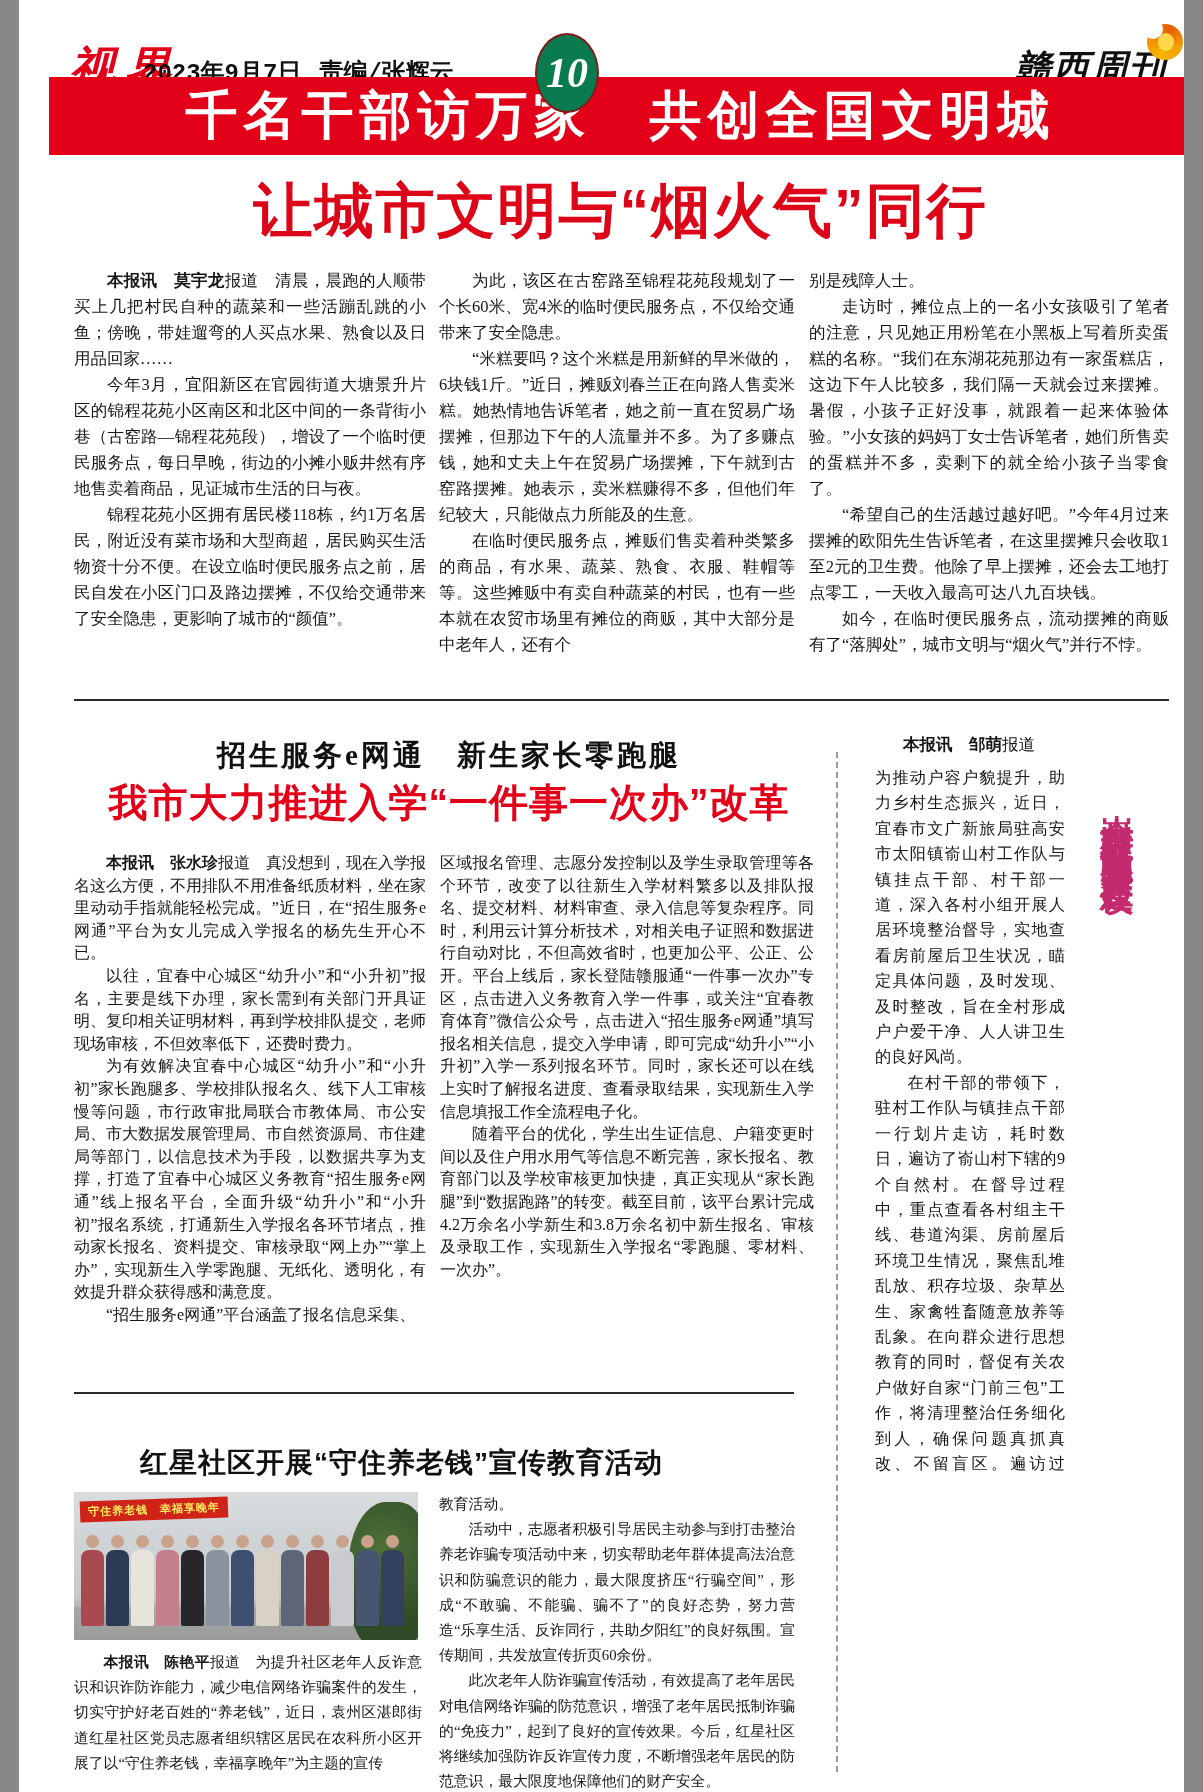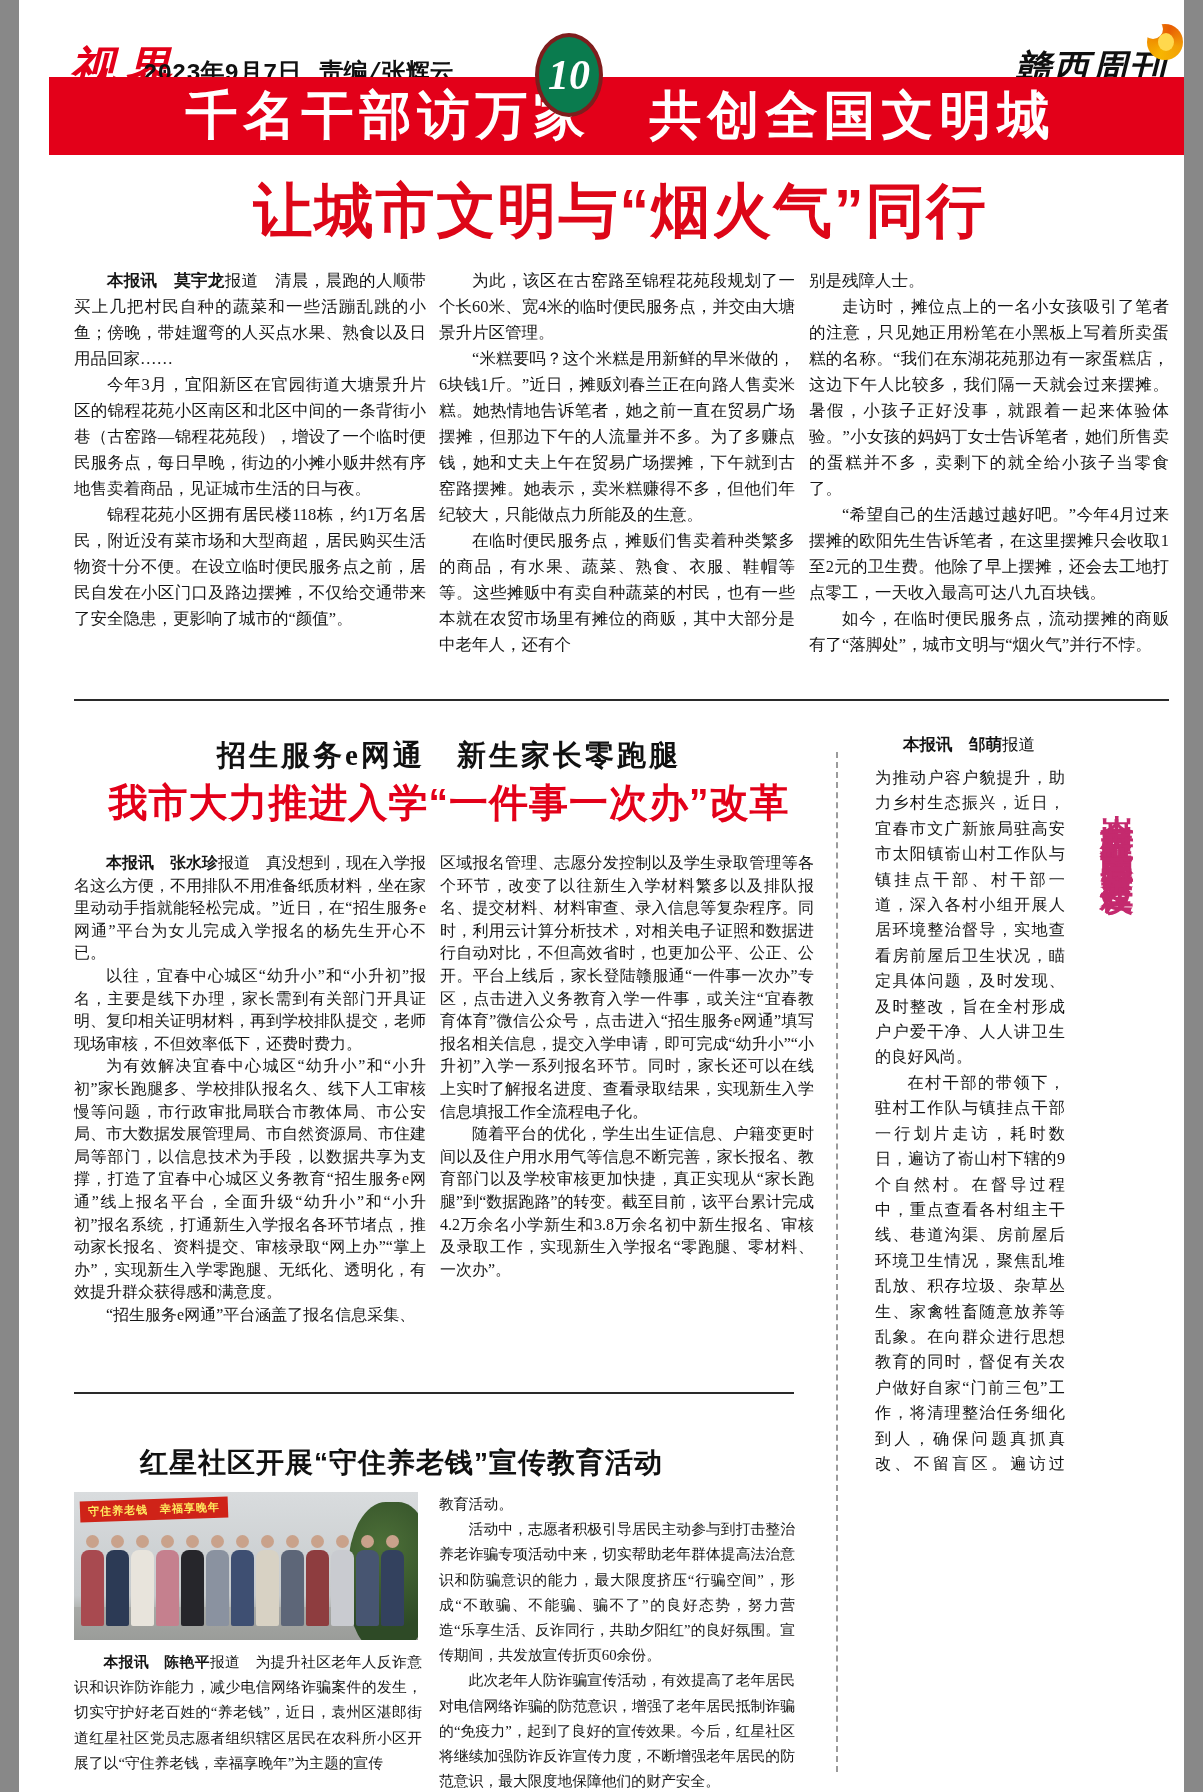--- a/index.html
+++ b/index.html
@@ -13,21 +13,21 @@
   .dateline span{margin-right:18px;}
   .weekly{left:996px;top:44px;font-size:36px;font-weight:bold;font-style:italic;color:#101010;letter-spacing:2px;text-align:right;}
   .logo{left:1118px;top:24px;width:56px;text-align:center;}
   .flame{position:relative;width:36px;height:36px;margin:0 auto;border-radius:50%;
          background:conic-gradient(from 200deg,#f7b500,#ef8b00,#e85d04,#f2a007,#f7b500);}
   .flame::before{content:'';position:absolute;left:-4px;top:-5px;width:20px;height:20px;border-radius:50%;background:#fff;}
   .flame::after{content:'';position:absolute;left:11px;top:9px;width:16px;height:18px;border-radius:50%;background:#ffd84d;}
   .logo-text{font-size:11px;font-weight:bold;color:#e30019;letter-spacing:1px;margin-top:17px;}
   .top-banner{left:30px;top:77px;width:1143px;height:78px;background:#e30019;display:flex;align-items:center;justify-content:center;}
   .top-banner .t{color:#fff;font-size:52px;font-weight:bold;letter-spacing:6px;white-space:nowrap;text-align:center;}
-  .badge{left:516px;top:33px;width:60px;height:76px;background:#0a7b4e;border:4px solid #7f1d1d;border-radius:50%;
+  .badge{left:516px;top:33px;width:60px;height:76px;background:#0a7b4e;border:2px solid #7f1d1d;border-radius:50%;
          display:flex;align-items:center;justify-content:center;color:#fff;font-size:42px;font-weight:bold;font-style:italic;z-index:3;}
   
   .h-city{left:30px;top:172px;width:1143px;text-align:center;font-size:59px;font-weight:bold;color:#dd0618;letter-spacing:2px;white-space:nowrap;}
   .kicker{left:60px;top:736px;width:740px;text-align:center;font-size:29px;font-weight:bold;color:#111;letter-spacing:3px;}
   .h-enroll{left:60px;top:776px;width:740px;text-align:center;font-size:39px;font-weight:bold;color:#e30019;letter-spacing:1px;white-space:nowrap;}
   .h-pension{left:55px;top:1444px;width:655px;text-align:center;font-size:28px;font-weight:bold;color:#111;letter-spacing:1px;}
   .v-head{left:1066px;top:788px;height:680px;width:64px;writing-mode:vertical-rl;text-orientation:upright;
           font-size:33px;font-weight:bold;color:#c42a6e;letter-spacing:4px;line-height:64px;text-align:left;}
   
   .rule{position:absolute;height:2px;background:#2a2a2a;}
@@ -72,21 +72,21 @@
   </div>
   <div class="abs badge">10</div>
 
   <div class="abs h-city hei">让城市文明与“烟火气”同行</div>
 
   <div class="col" style="left:55px;top:268px;width:352px;height:392px;">
     <p><span class="byline-b">本报讯</span>　<span class="byline-b">莫宇龙</span><span>报道　</span><span>清晨，晨跑的人顺带买上几把村民自种的蔬菜和一些活蹦乱跳的小鱼；傍晚，带娃遛弯的人买点水果、熟食以及日用品回家……</span></p>
     <div class="plist"><p>今年3月，宜阳新区在官园街道大塘景升片区的锦程花苑小区南区和北区中间的一条背街小巷（古窑路—锦程花苑段），增设了一个临时便民服务点，每日早晚，街边的小摊小贩井然有序地售卖着商品，见证城市生活的日与夜。</p><p>锦程花苑小区拥有居民楼118栋，约1万名居民，附近没有菜市场和大型商超，居民购买生活物资十分不便。在设立临时便民服务点之前，居民自发在小区门口及路边摆摊，不仅给交通带来了安全隐患，更影响了城市的“颜值”。</p></div>
   </div>
   <div class="col" style="left:420px;top:268px;width:356px;height:392px;">
-    <div class="plist"><p>为此，该区在古窑路至锦程花苑段规划了一个长60米、宽4米的临时便民服务点，并交由大塘景升片区管理。</p><p>“米糕要吗？这个米糕是用新鲜的早米做的，6块钱1斤。”近日，摊贩刘春兰正在向路人售卖米糕。她热情地告诉笔者，她之前一直在贸易广场摆摊，但那边下午的人流量并不多。为了多赚点钱，她和丈夫上午在贸易广场摆摊，下午就到古窑路摆摊。她表示，卖米糕赚得不多，但他们年纪较大，只能做点力所能及的生意。</p><p>在临时便民服务点，摊贩们售卖着种类繁多的商品，有水果、蔬菜、熟食、衣服、鞋帽等等。这些摊贩中有卖自种蔬菜的村民，也有一些本就在农贸市场里有摊位的商贩，其中大部分是中老年人，还有个</p></div>
+    <div class="plist"><p>为此，该区在古窑路至锦程花苑段规划了一个长60米、宽4米的临时便民服务点，不仅给交通带来了安全隐患。</p><p>“米糕要吗？这个米糕是用新鲜的早米做的，6块钱1斤。”近日，摊贩刘春兰正在向路人售卖米糕。她热情地告诉笔者，她之前一直在贸易广场摆摊，但那边下午的人流量并不多。为了多赚点钱，她和丈夫上午在贸易广场摆摊，下午就到古窑路摆摊。她表示，卖米糕赚得不多，但他们年纪较大，只能做点力所能及的生意。</p><p>在临时便民服务点，摊贩们售卖着种类繁多的商品，有水果、蔬菜、熟食、衣服、鞋帽等等。这些摊贩中有卖自种蔬菜的村民，也有一些本就在农贸市场里有摊位的商贩，其中大部分是中老年人，还有个</p></div>
   </div>
   <div class="col cont" style="left:790px;top:268px;width:360px;height:392px;">
     <div class="plist"><p>别是残障人士。</p><p>走访时，摊位点上的一名小女孩吸引了笔者的注意，只见她正用粉笔在小黑板上写着所卖蛋糕的名称。“我们在东湖花苑那边有一家蛋糕店，这边下午人比较多，我们隔一天就会过来摆摊。暑假，小孩子正好没事，就跟着一起来体验体验。”小女孩的妈妈丁女士告诉笔者，她们所售卖的蛋糕并不多，卖剩下的就全给小孩子当零食了。</p><p>“希望自己的生活越过越好吧。”今年4月过来摆摊的欧阳先生告诉笔者，在这里摆摊只会收取1至2元的卫生费。他除了早上摆摊，还会去工地打点零工，一天收入最高可达八九百块钱。</p><p>如今，在临时便民服务点，流动摆摊的商贩有了“落脚处”，城市文明与“烟火气”并行不悖。</p></div>
   </div>
 
   <div class="rule" style="left:55px;top:699px;width:1095px;"></div>
 
   <div class="abs kicker">招生服务e网通　新生家长零跑腿</div>
   <div class="abs h-enroll hei">我市大力推进入学“一件事一次办”改革</div>
 

